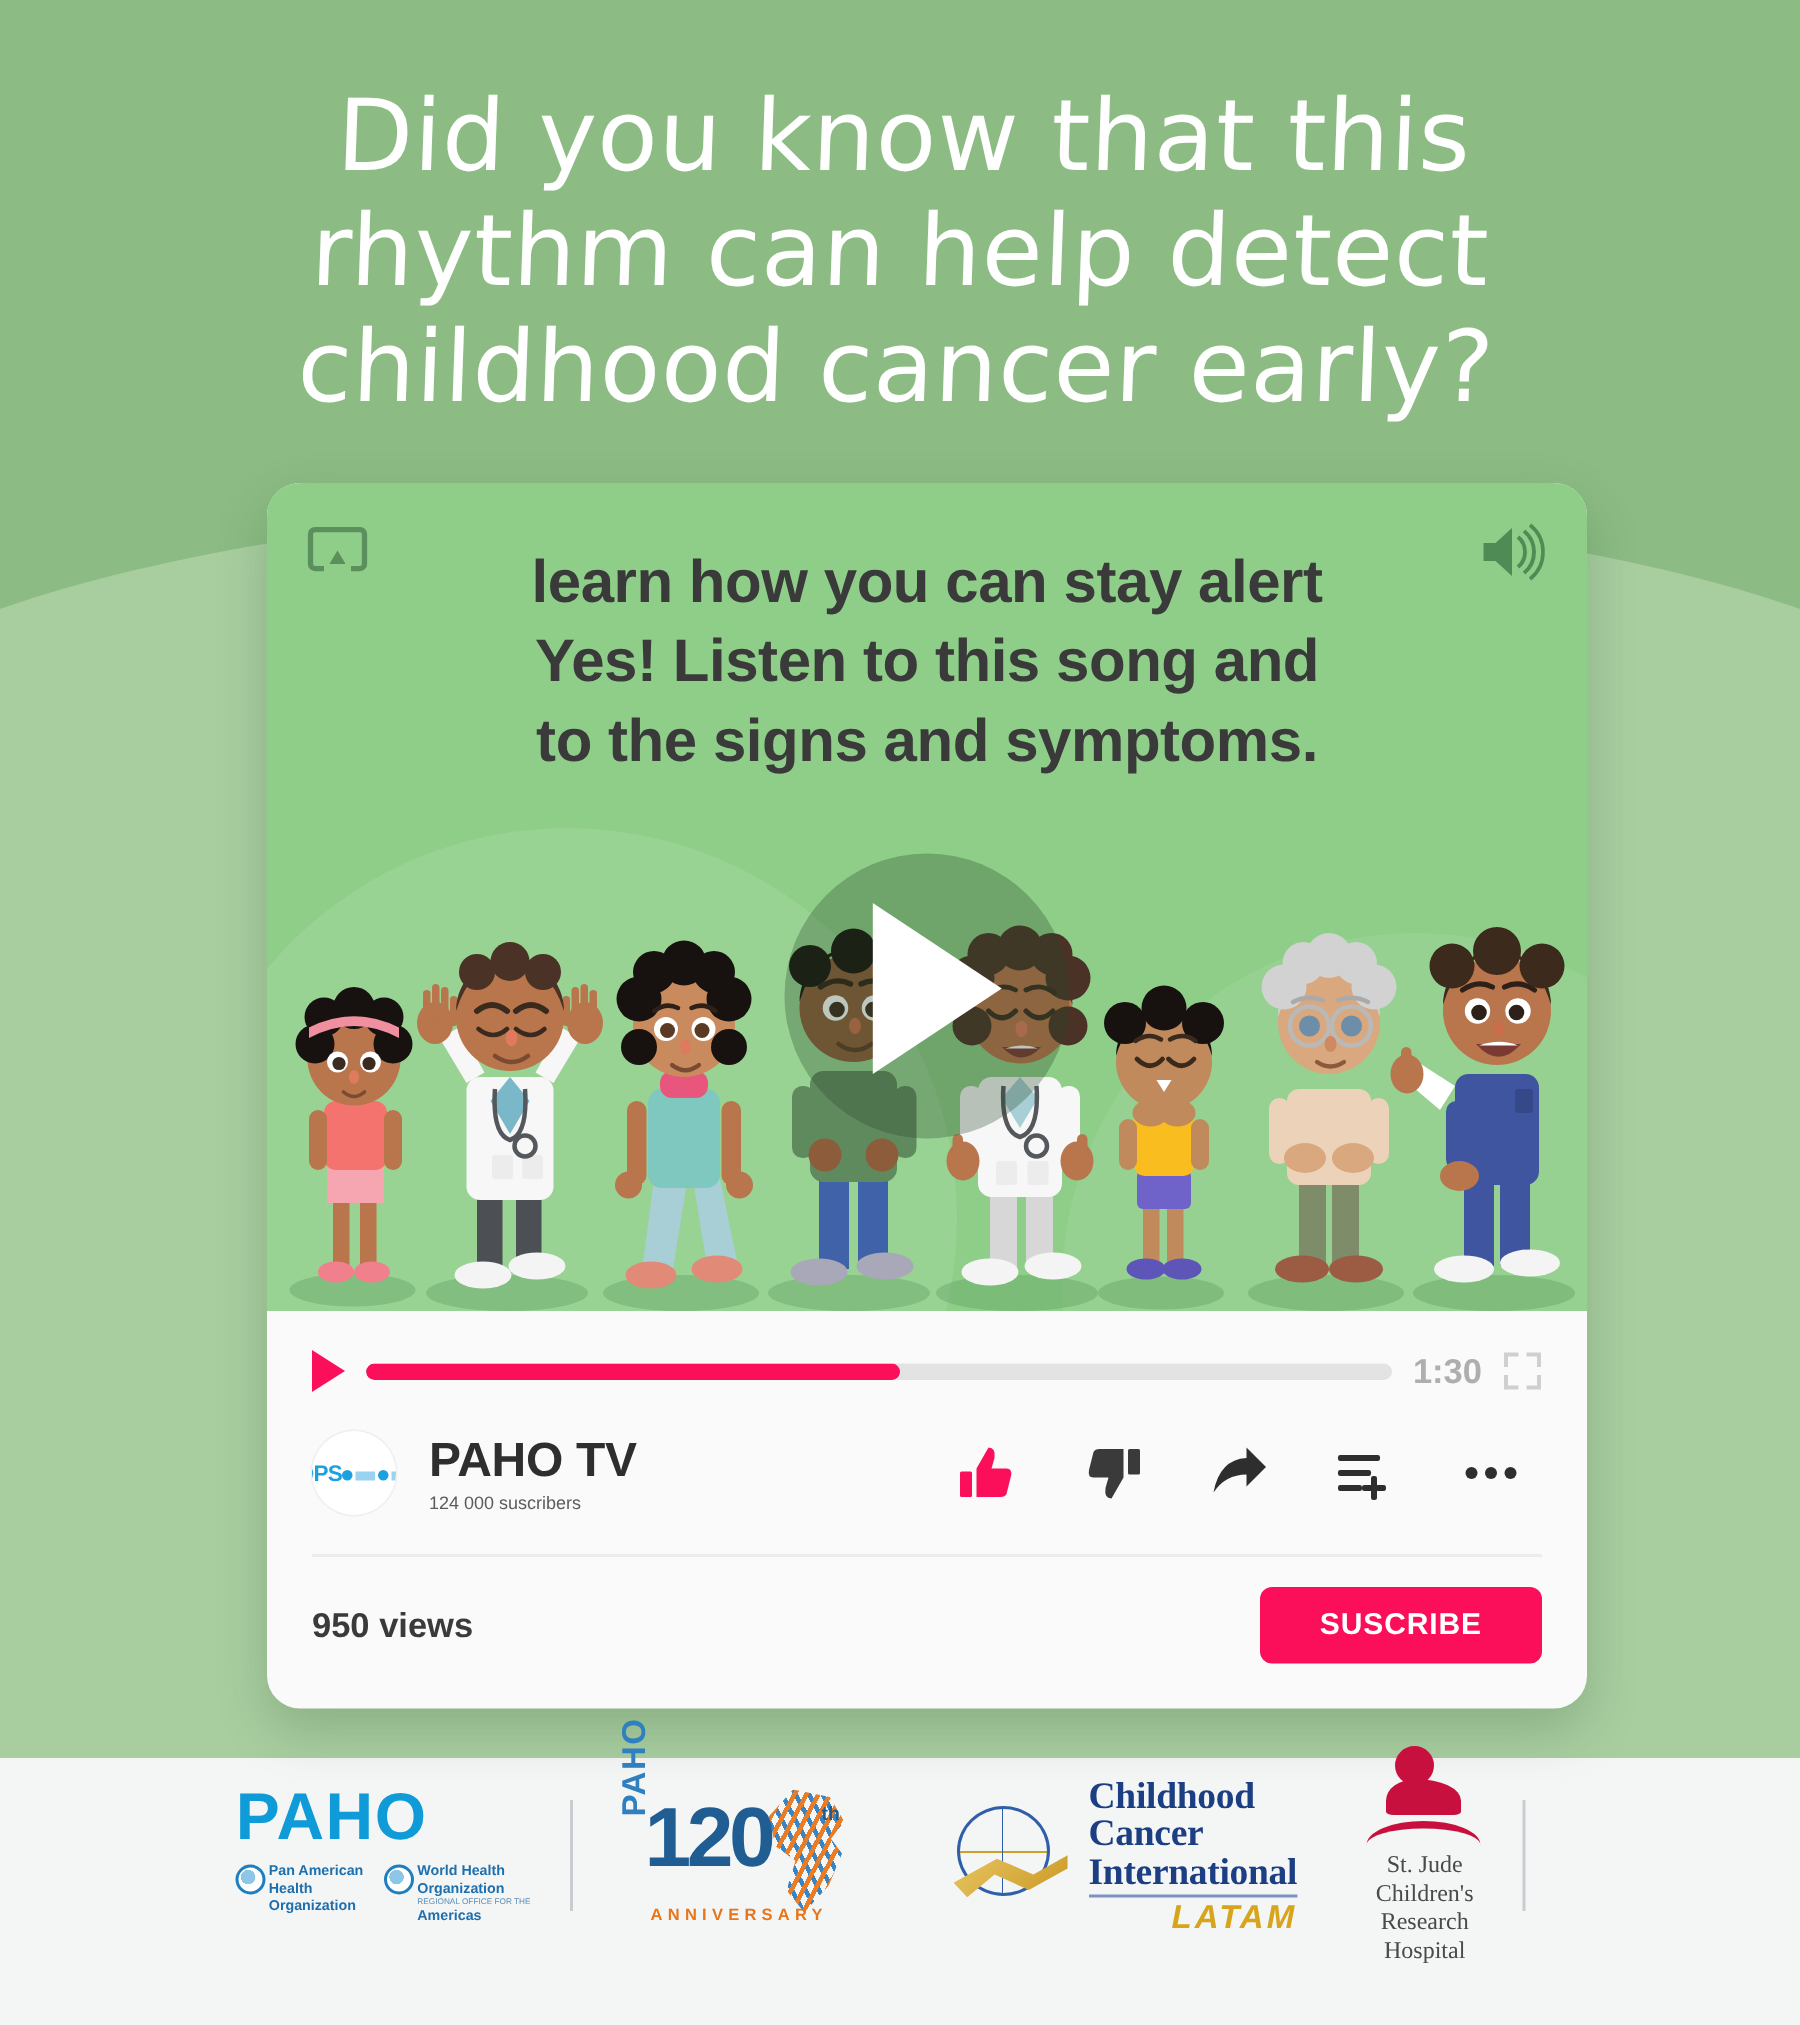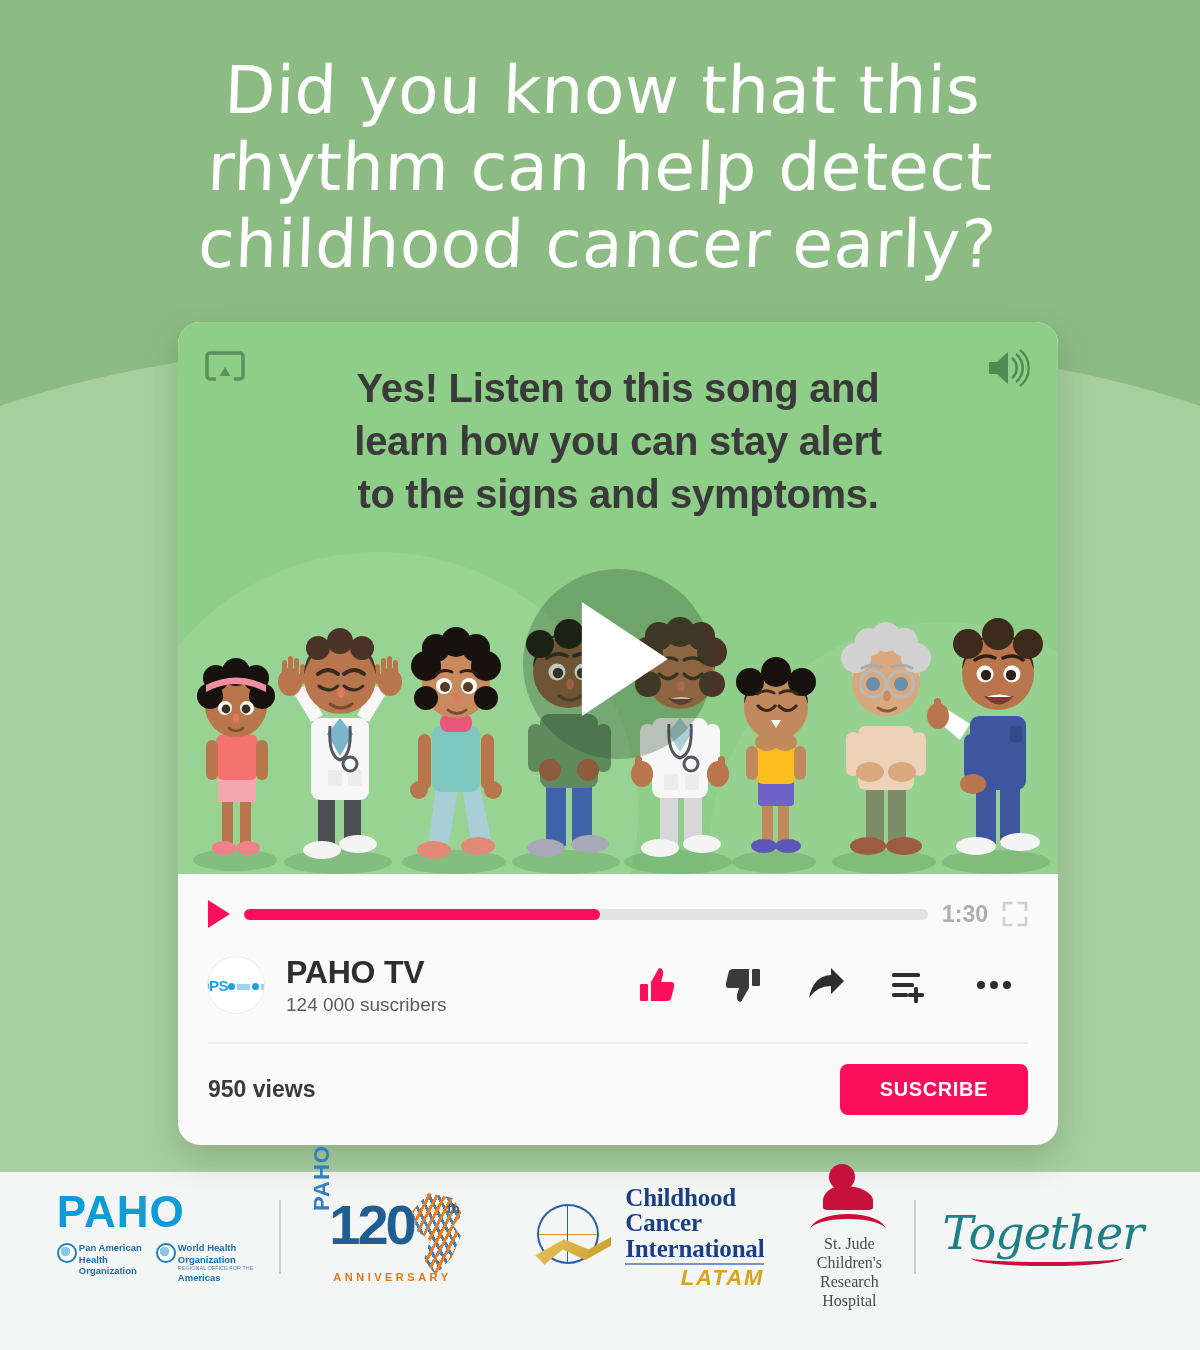--- a/index.html
+++ b/index.html
@@ -197,21 +197,21 @@
     display: block;
     width: 13px; height: 6px;
     background: #9ad3ef;
   }
   .channel-meta { margin-left: 22px; }
   .channel-name {
     font-size: 32px; font-weight: bold;
     color: #2e2e2e; letter-spacing: -0.2px;
   }
   .channel-subs {
-    font-size: 19px; color: #5c5c5c;
+    font-size: 12px; color: #5c5c5c;
     margin-top: 3px;
   }
   .actions {
     margin-left: auto;
     display: flex;
     align-items: center;
     gap: 44px;
     padding-right: 14px;
   }
   .action-icon { width: 40px; height: 40px; cursor: pointer; }
@@ -418,22 +418,22 @@
     </svg>
 
     <svg class="volume-icon" viewBox="0 0 46 40">
       <path d="M3 14 h8 L22 4 v32 L11 26 H3 Z" fill="#4f8b55"></path>
       <path d="M26 10 a13 13 0 0 1 0 20" fill="none" stroke="#4f8b55" stroke-width="2.6"></path>
       <path d="M30 6 a18 18 0 0 1 0 28" fill="none" stroke="#4f8b55" stroke-width="2.6"></path>
       <path d="M34 2 a23 23 0 0 1 0 36" fill="none" stroke="#4f8b55" stroke-width="2.4"></path>
     </svg>
 
     <div class="video-caption">
+      <span>learn how you can stay alert</span>
       <span>Yes! Listen to this song and</span>
-      <span>learn how you can stay alert</span>
       <span>to the signs and symptoms.</span>
     </div>
 
     <div class="characters">
       <svg viewBox="0 0 880 300" width="880" height="300">
         <defs>
           <g id="curlyhairdark">
             <circle cx="0" cy="0" r="30" fill="#17120f"></circle>
           </g>
         </defs>
@@ -819,14 +819,13 @@
       <div class="stjude-arc"></div>
       <div class="stjude-text">
         <div>St. Jude Children's</div>
         <div>Research Hospital</div>
       </div>
     </div>
   </div>
 
   <div class="vrule"></div>
 
-  <div class="together">Together</div>
 </div>
 
 </body></html>

